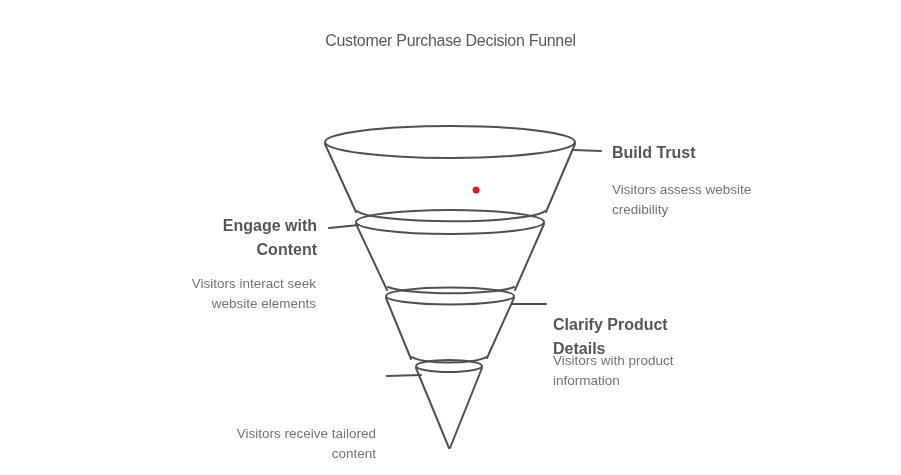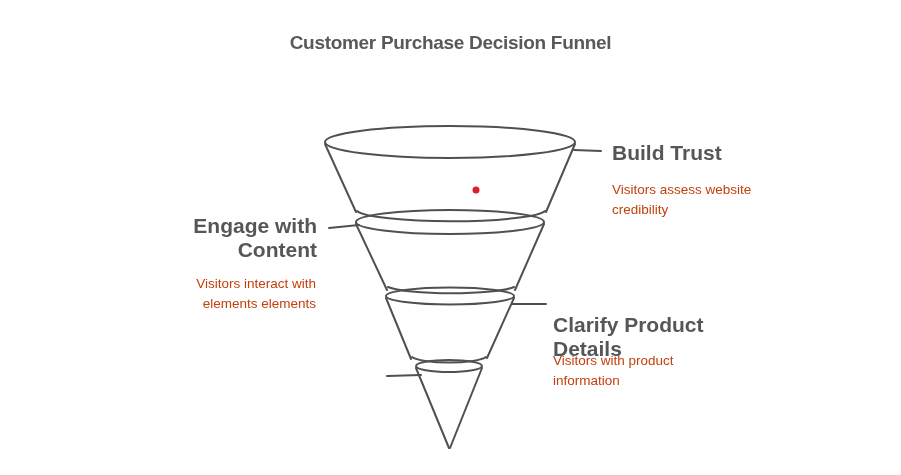--- a/index.html
+++ b/index.html
@@ -13,50 +13,50 @@
     background: #ffffff;
     overflow: hidden;
   }
 
   .page-title {
     position: absolute;
     top: 32px;
     left: 0;
     width: 100%;
     text-align: center;
-    font-size: 19px;
-    font-weight: bold;
+    font-size: 16px;
+    font-weight: normal;
     letter-spacing: -0.3px;
     color: #58595b;
   }
 
   .funnel-svg {
     position: absolute;
     top: 0;
     left: 0;
   }
   .funnel-svg path, .funnel-svg ellipse, .funnel-svg line {
     fill: none;
     stroke: #505050;
     stroke-width: 2;
     stroke-linecap: round;
   }
 
   .stage-label {
     position: absolute;
-    font-size: 21px;
+    font-size: 16px;
     font-weight: bold;
     line-height: 24px;
     color: #555657;
   }
   .stage-desc {
     position: absolute;
     font-size: 13.5px;
     line-height: 19.5px;
-    color: #c2410c;
+    color: #737373;
   }
   .align-right { text-align: right; }
   .align-left  { text-align: left; }
 
   
   .label-build { left: 612px; top: 141px; width: 170px; }
   .desc-build  { left: 612px; top: 180px; width: 165px; }
 
   
   .label-engage { left: 177px; top: 214px; width: 140px; text-align: right; }
@@ -111,19 +111,20 @@
     <path d="M512,304 L546,304"></path>
     <path d="M387,376 L421,375"></path>
 
     <circle cx="476" cy="190" r="3.5" fill="#dc1f26" stroke="none"></circle>
   </svg>
 
   <div class="stage-label align-left label-build">Build Trust</div>
   <div class="stage-desc align-left desc-build">Visitors assess website credibility</div>
 
   <div class="stage-label align-right label-engage">Engage with Content</div>
-  <div class="stage-desc align-right desc-engage">Visitors interact with elements elements</div>
+  <div class="stage-desc align-right desc-engage">Visitors interact seek website elements</div>
 
   <div class="stage-label align-left label-clarify">Clarify Product Details</div>
   <div class="stage-desc align-left desc-clarify">Visitors with product information</div>
 
+  <div class="stage-desc align-right desc-personalize">Visitors receive tailored content</div>
 
 </div>
 
 </body></html>

